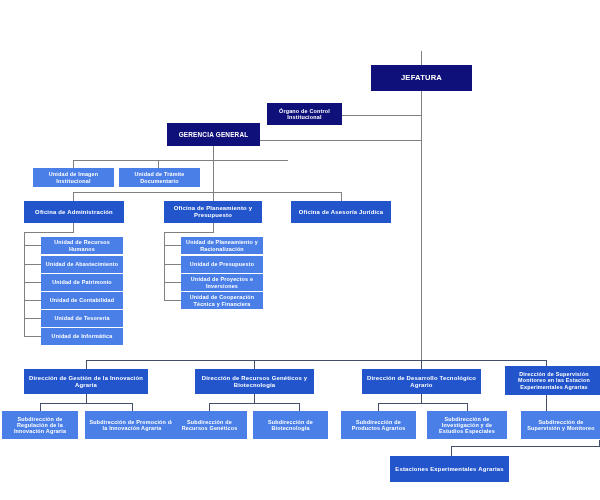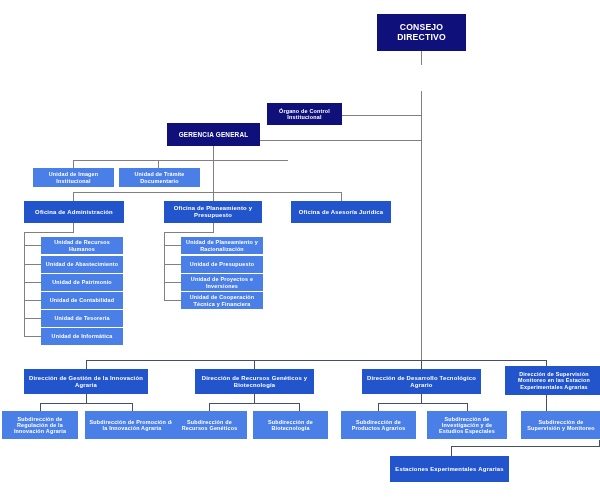--- a/index.html
+++ b/index.html
@@ -103,22 +103,22 @@
   <div class="lnb hl" style="left:378px;top:403px;width:90px;"></div>
   <div class="lnb vl" style="left:378px;top:403px;height:8px;"></div>
   <div class="lnb vl" style="left:467px;top:403px;height:8px;"></div>
 
   <div class="lnb vl" style="left:546px;top:394px;height:17px;"></div>
 
   <div class="lnb vl" style="left:451px;top:446px;height:10px;"></div>
   <div class="lnb hl" style="left:451px;top:446px;width:149px;"></div>
   <div class="lnb vl" style="left:599px;top:440px;height:7px;"></div>
 
-  <div class="node navy t11 tn" style="left:377px;top:14px;width:89px;height:37px;">CONSEJO DIRECTIVO</div>
 
+  <div class="node navy t10 tn" style="left:371px;top:65px;width:101px;height:26px;">JEFATURA</div>
 
   <div class="node navy t7 tn" style="left:267px;top:103px;width:75px;height:22px;">Órgano de Control Institucional</div>
 
   <div class="node navy t9 tn" style="left:167px;top:123px;width:93px;height:23px;">GERENCIA GENERAL</div>
 
   <div class="node lite t7 tn" style="left:33px;top:168px;width:81px;height:19px;">Unidad de Imagen Institucional</div>
 
   <div class="node lite t7 tn" style="left:119px;top:168px;width:81px;height:19px;">Unidad de Trámite Documentario</div>
 
   <div class="node royal t8 tn" style="left:24px;top:201px;width:100px;height:22px;">Oficina de Administración</div>

